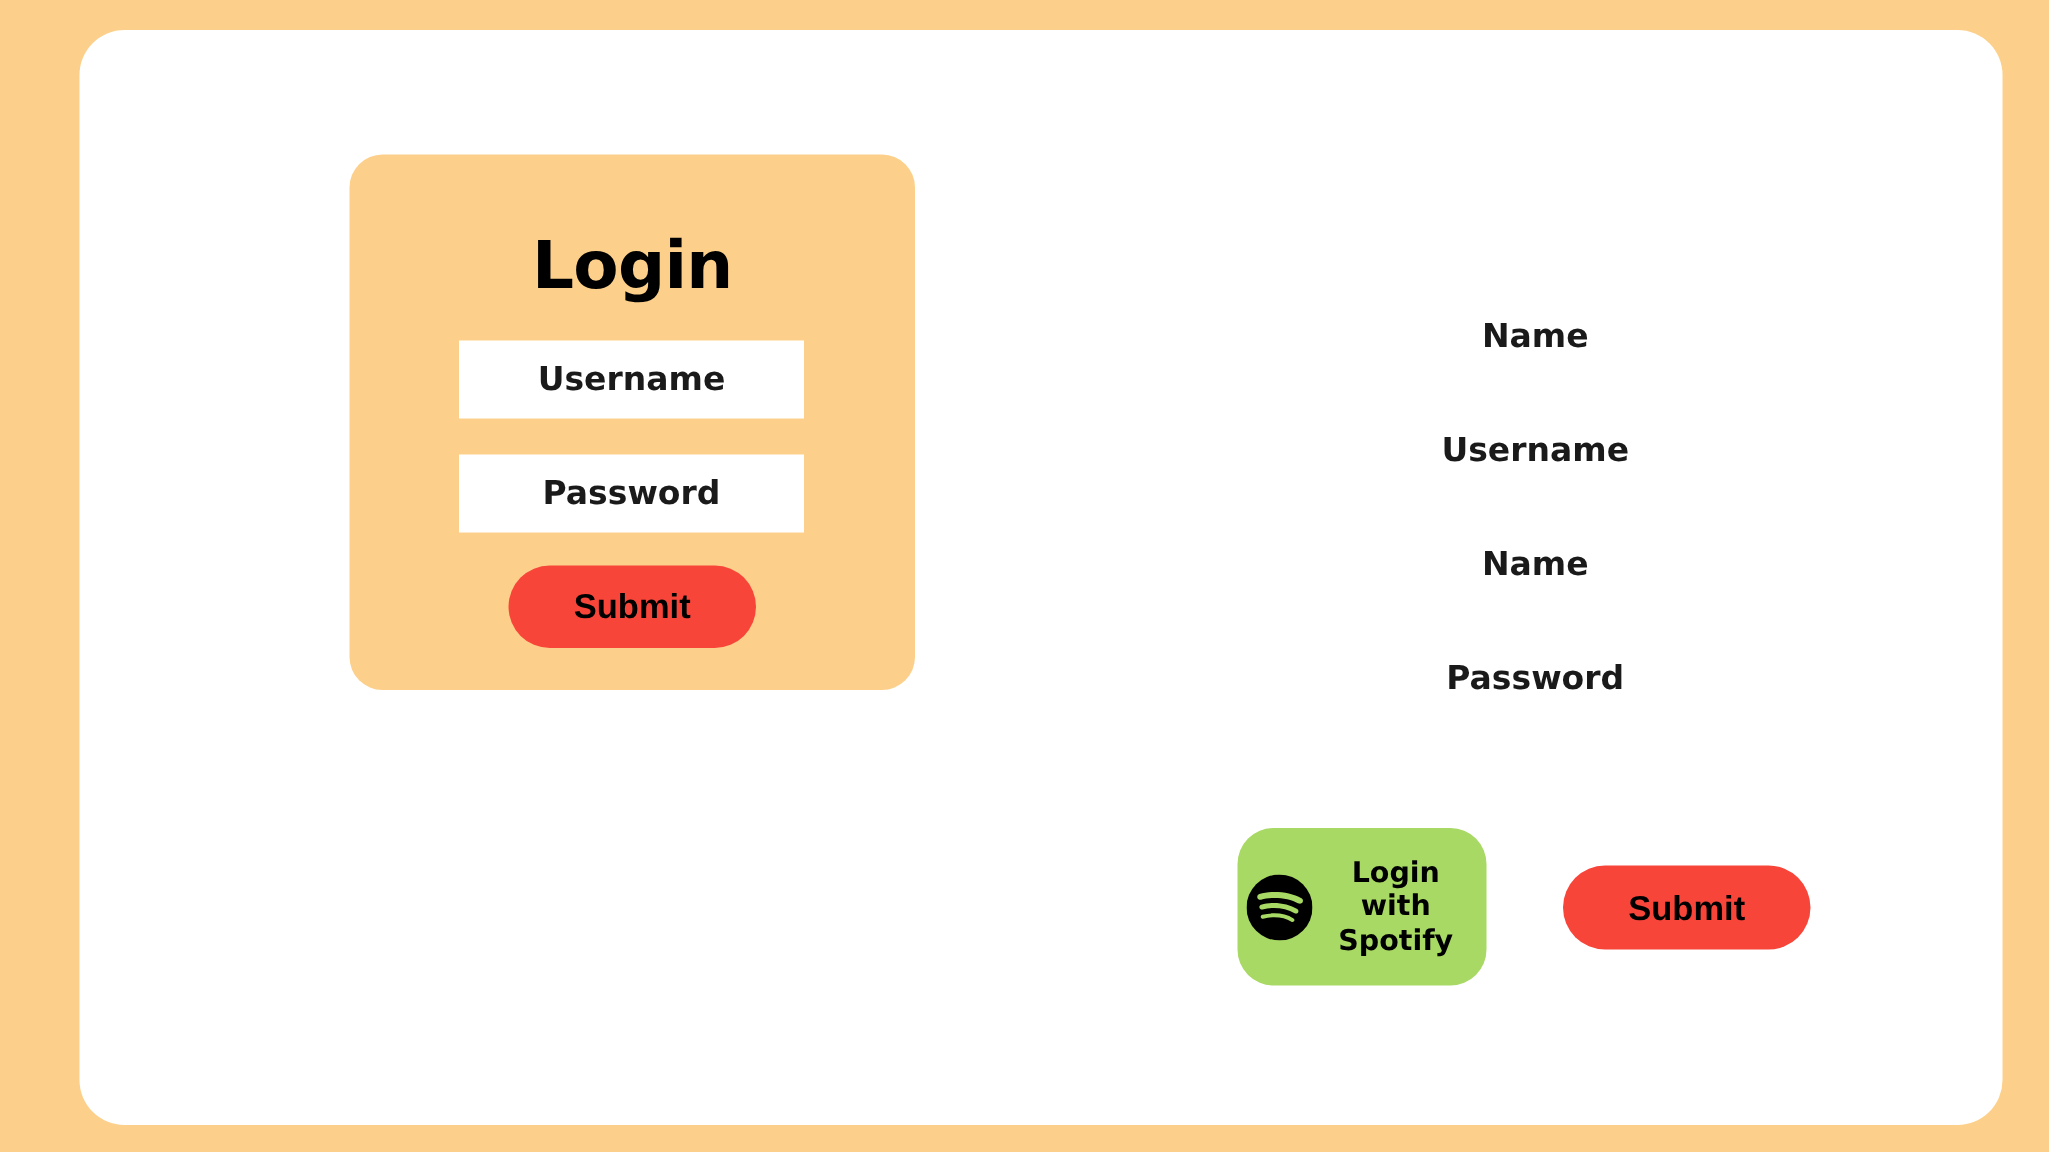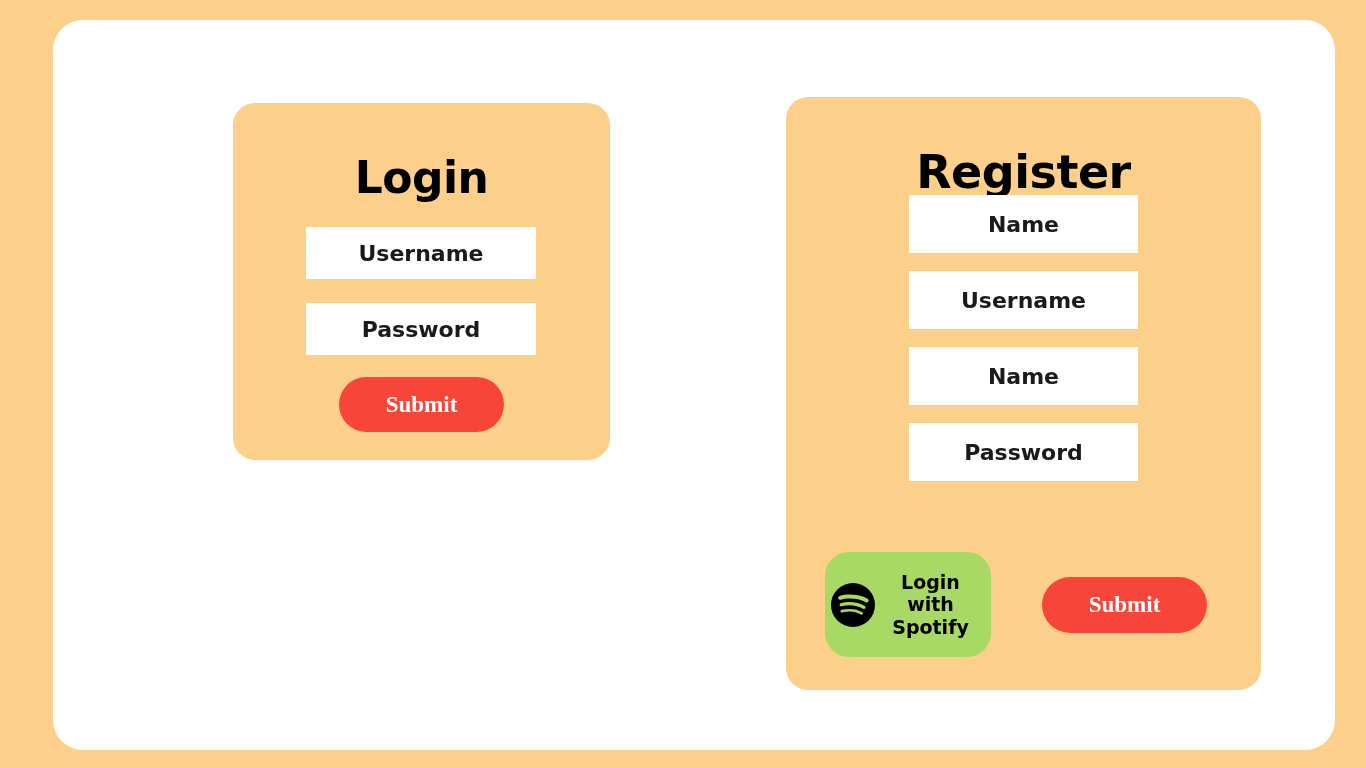--- a/index.html
+++ b/index.html
@@ -109,24 +109,24 @@
   .register-fields .field {
     width: 229px;
     height: 58px;
     font-size: 22px;
     margin-bottom: 18px;
   }
 
   
   .btn-submit {
     background: #f8453a;
-    color: #ffffff;
+    color: #000000;
     border: none;
     border-radius: 40px;
-    font-family: Liberation Serif, serif;
+    font-family: Liberation Sans, sans-serif;
     font-weight: 800;
     cursor: pointer;
     display: flex;
     align-items: center;
     justify-content: center;
     padding: 0;
     box-sizing: border-box;
   }
 
   .btn-submit-login {
@@ -193,23 +193,20 @@
       <h1 class="card-title">Login</h1>
     </section>
 
     <div class="login-fields">
       <div class="field">Username</div>
       <div class="field">Password</div>
     </div>
 
     <button class="btn-submit btn-submit-login">Submit</button>
 
-    <section class="card card-register">
-      <h1 class="card-title">Register</h1>
-    </section>
 
     <div class="register-fields">
       <div class="field">Name</div>
       <div class="field">Username</div>
       <div class="field">Name</div>
       <div class="field">Password</div>
     </div>
 
     <button class="btn-spotify">
       <svg class="spotify-mark" viewBox="0 0 168 168" aria-hidden="true">

